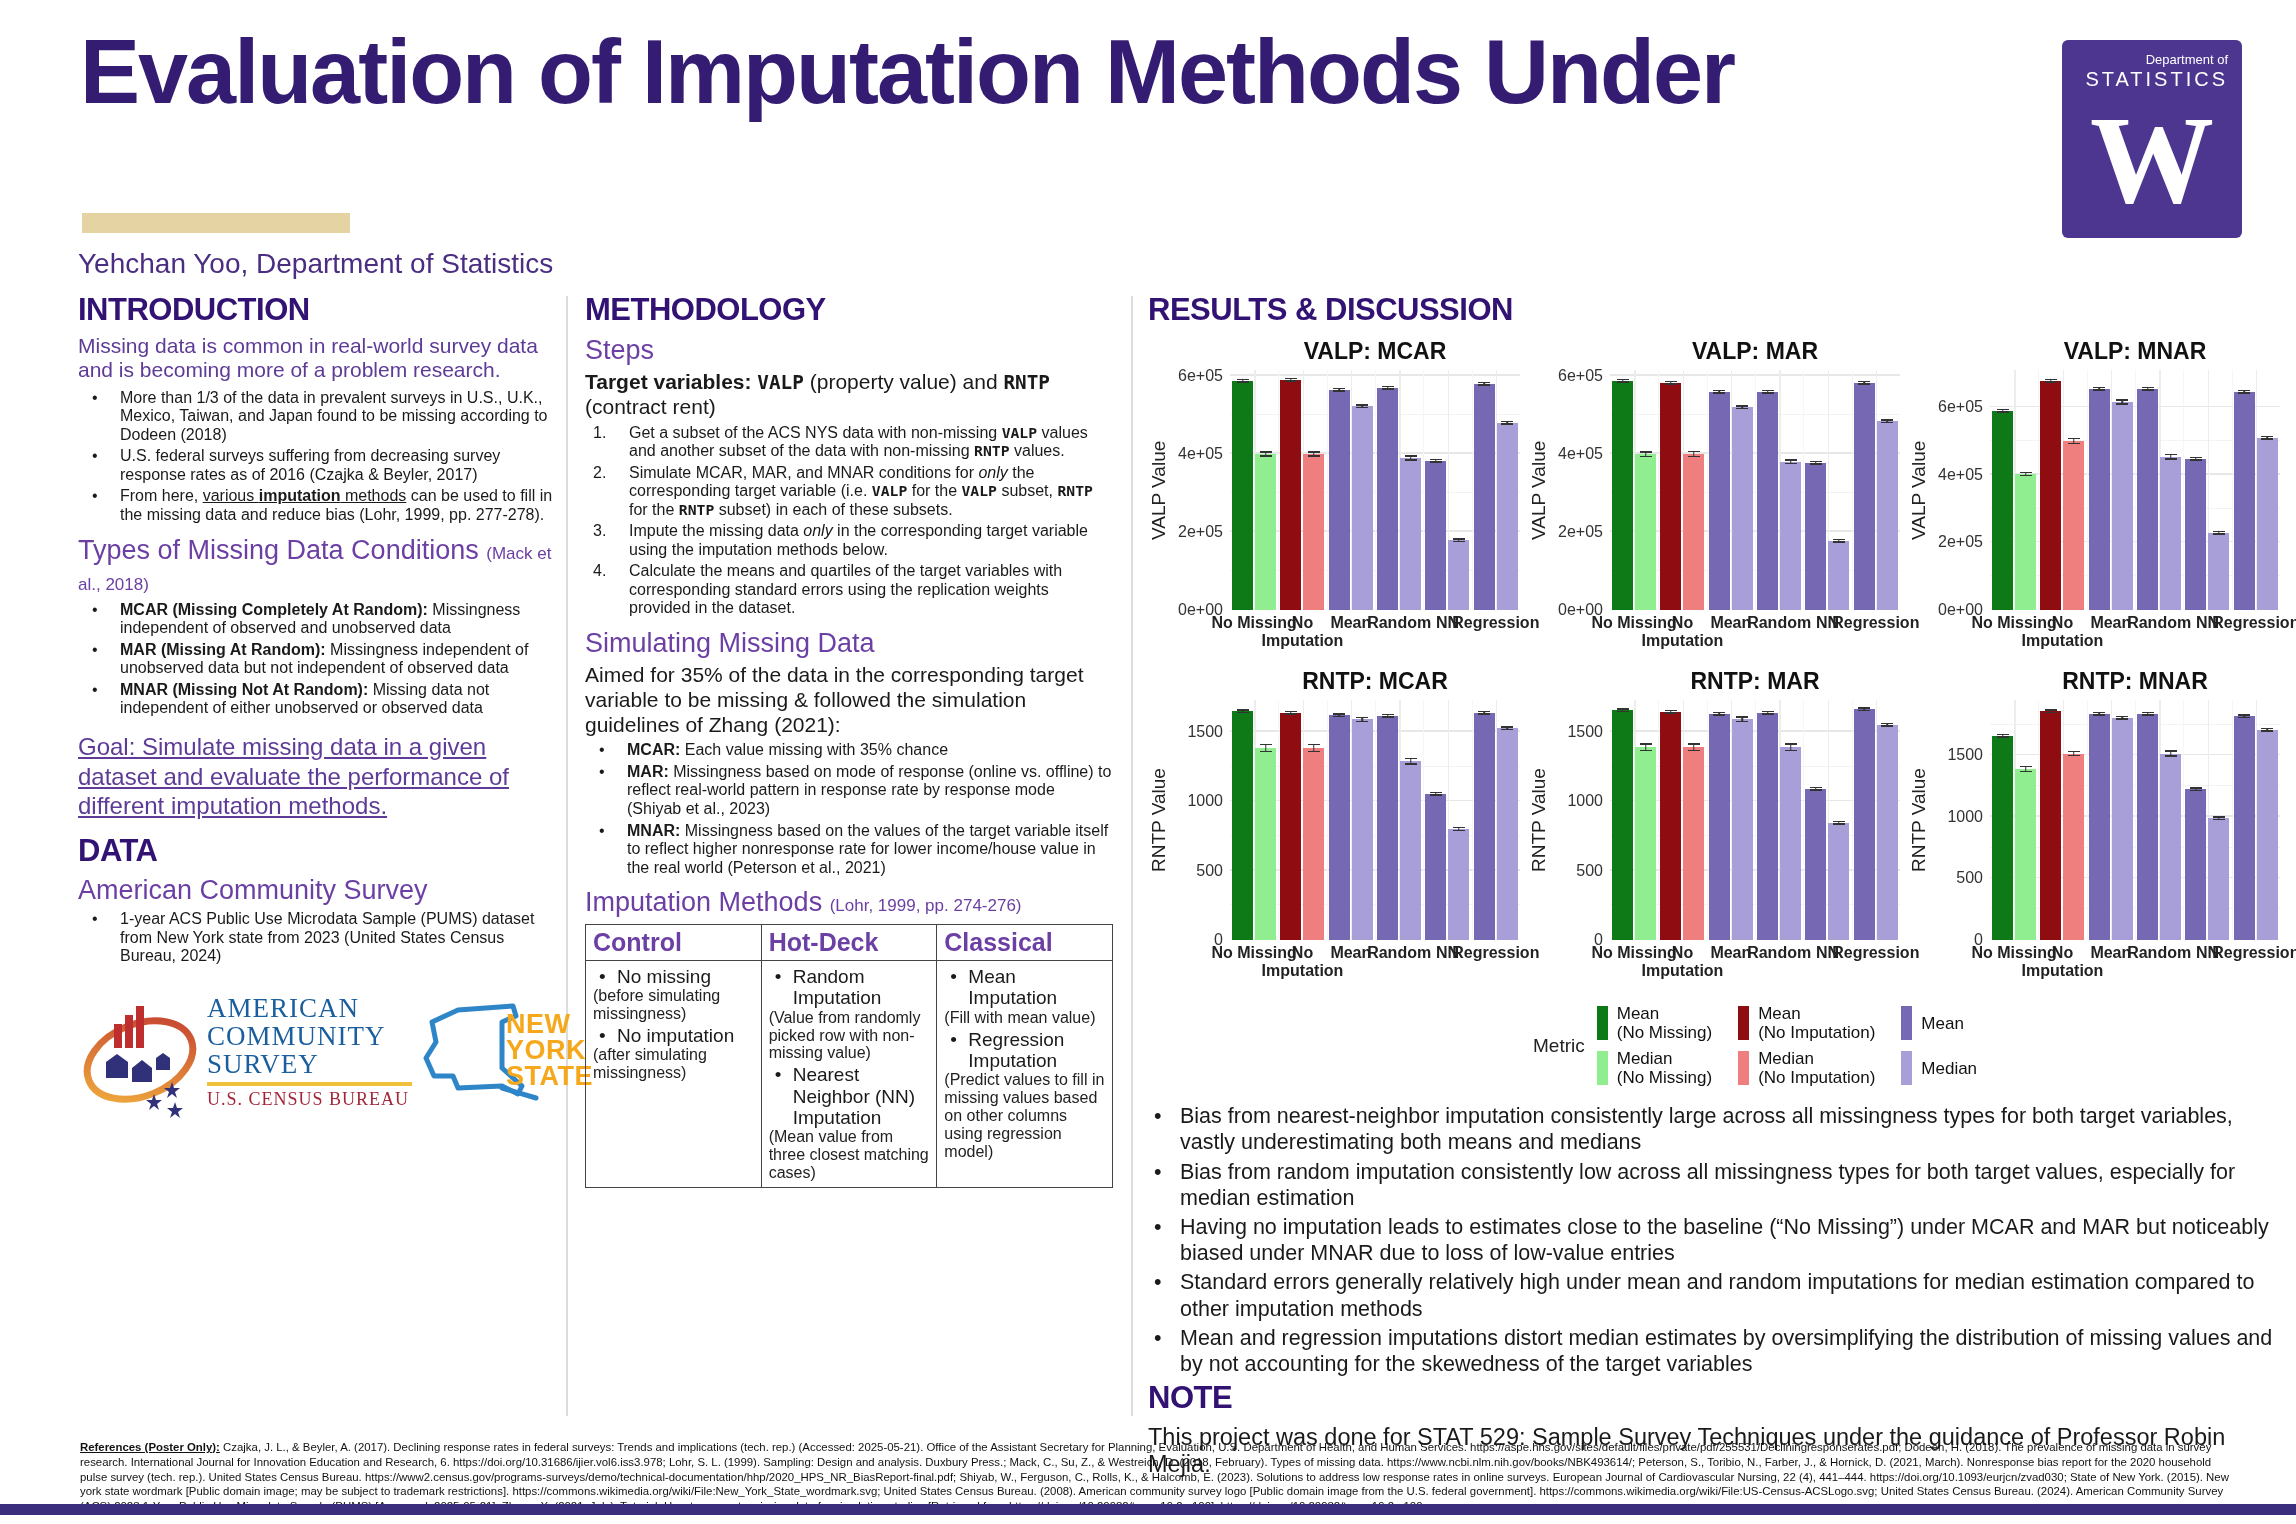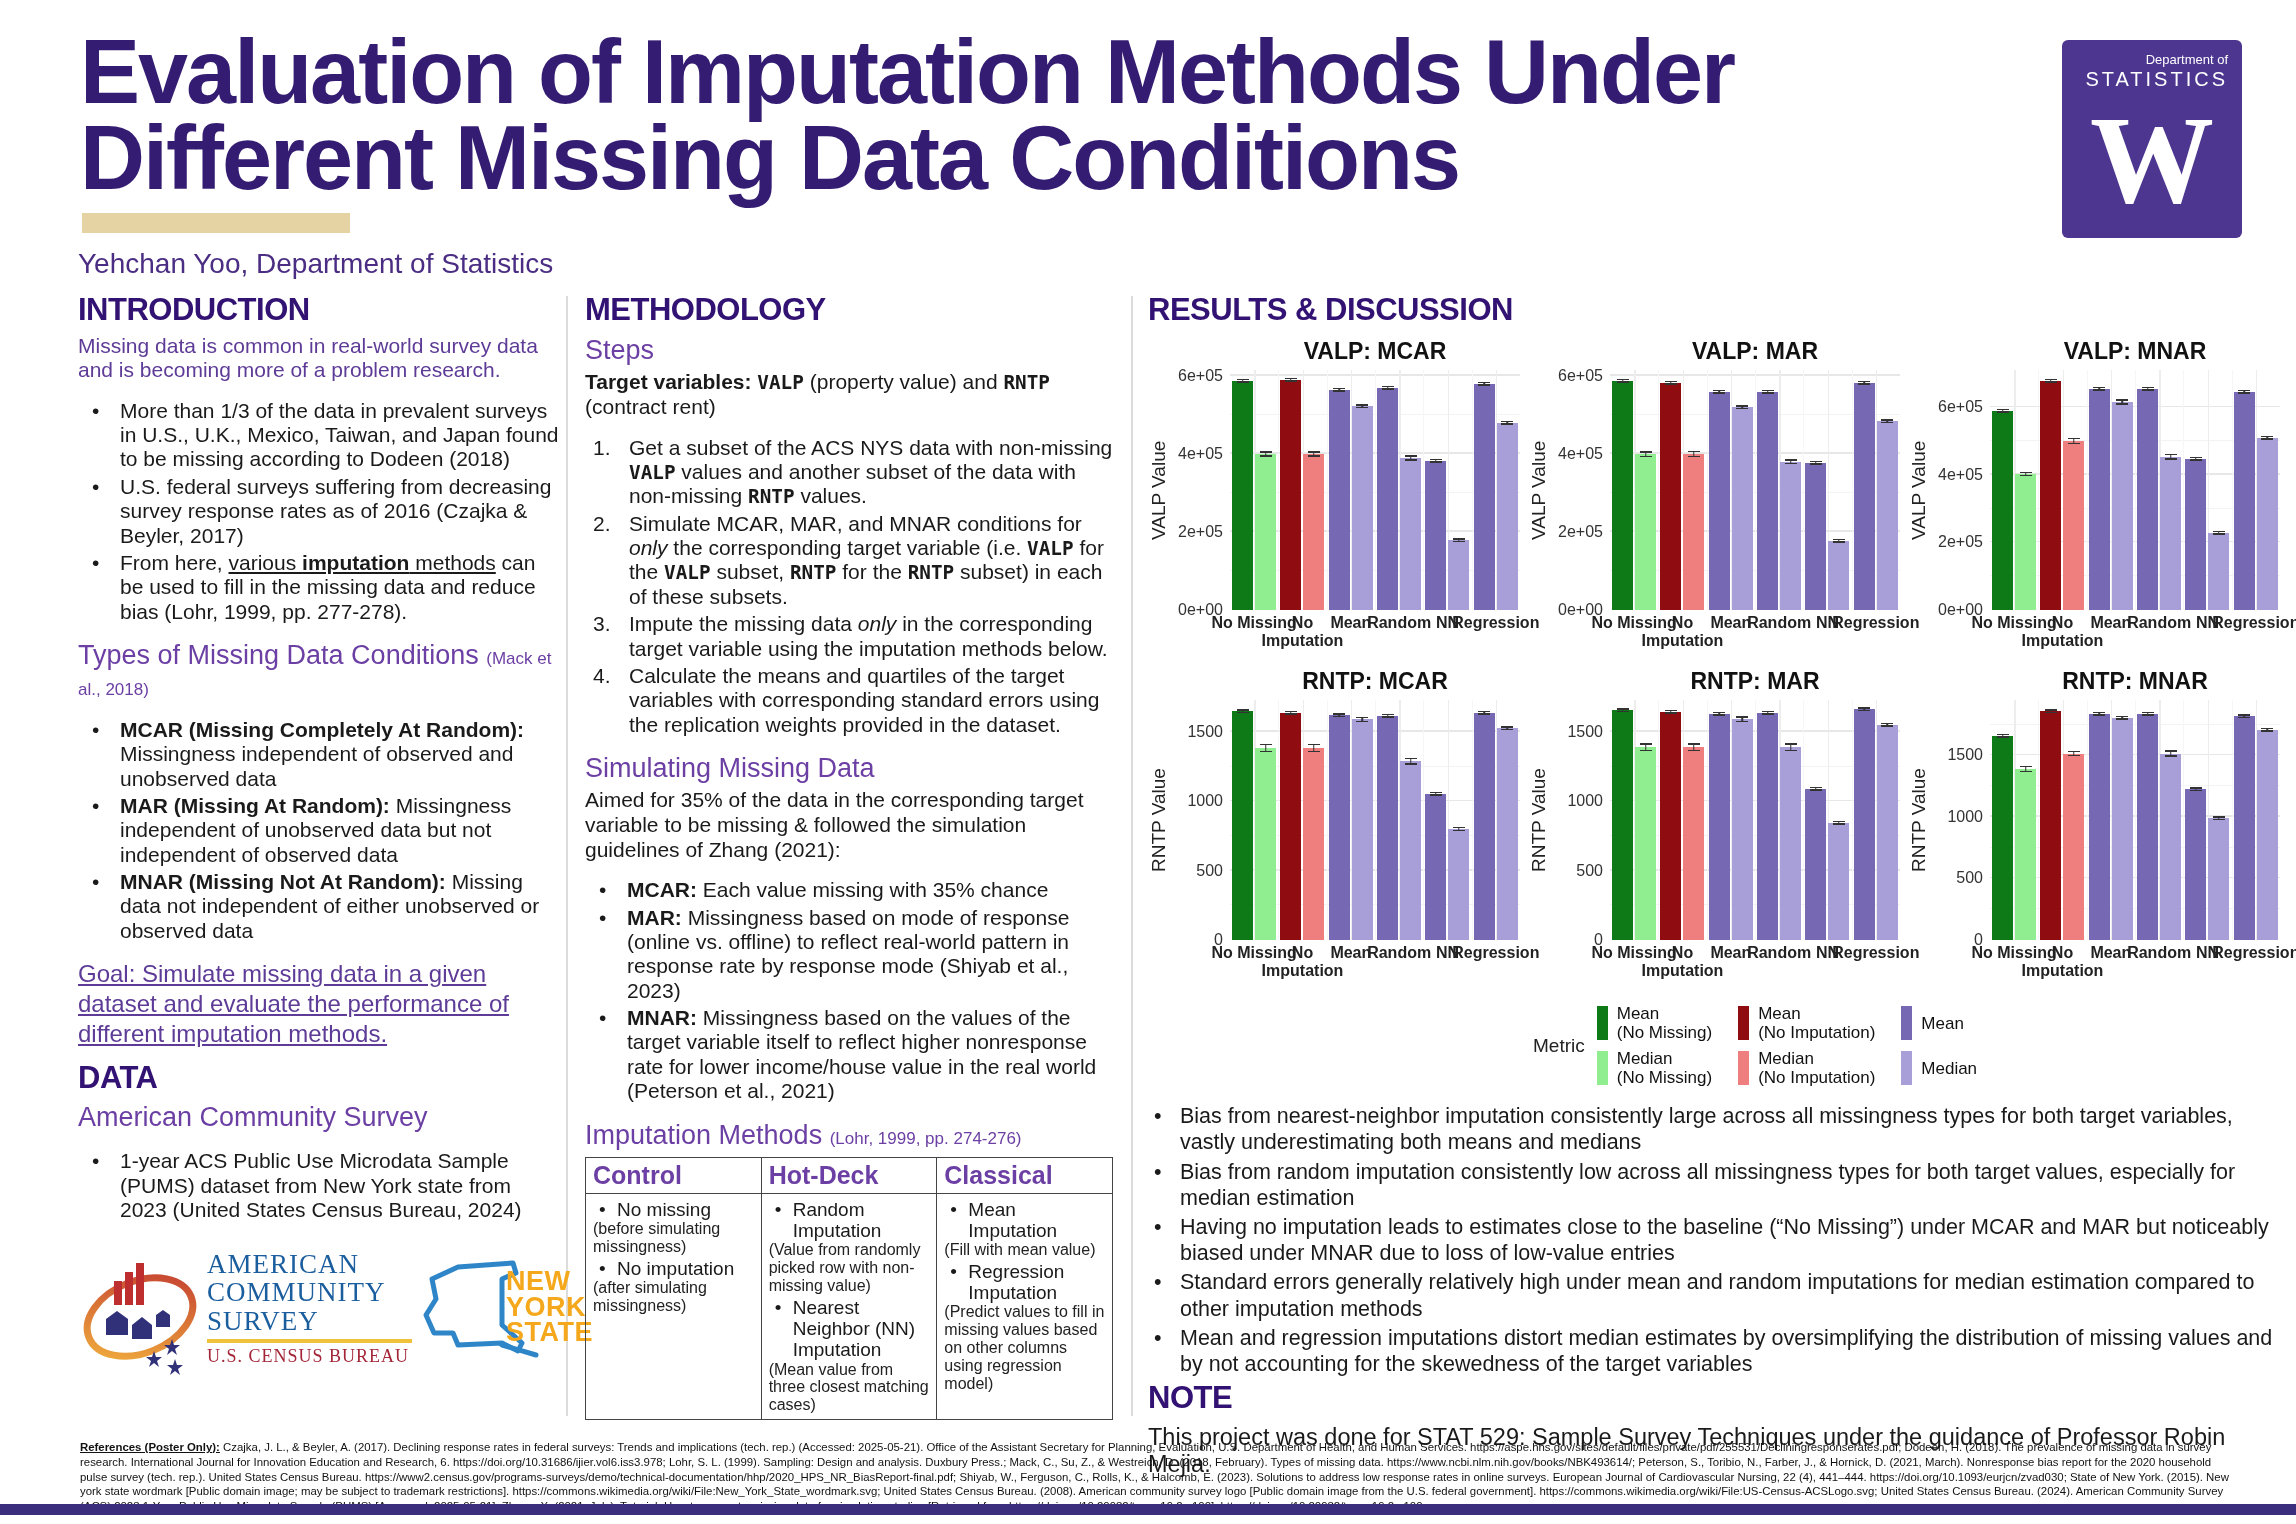--- a/index.html
+++ b/index.html
@@ -19,21 +19,21 @@
   
   .divider{position:absolute;top:296px;height:1120px;width:1.5px;background:#dcdcdc}
   .d1{left:566px}.d2{left:1131px}
   .col1{position:absolute;left:78px;top:292px;width:482px}
   .col2{position:absolute;left:585px;top:292px;width:528px}
   .col3{position:absolute;left:1148px;top:292px;width:1142px}
   h2.sec{font-size:31px;font-weight:800;letter-spacing:-.5px;color:#321273;margin:0 0 6px}
   h3.sub{font-size:27px;font-weight:400;color:#6b3fa3;margin:10px 0 4px}
   h3.sub .cite{font-size:17px}
   p.lead{color:#5d3b97;font-size:21px;line-height:1.16;margin:2px 0 6px}
-  ul.b,ol.n{list-style:none;margin:16px 0;padding:0;font-size:21px;line-height:1.16}
+  ul.b,ol.n{list-style:none;margin:4px 0;padding:0;font-size:16px;line-height:1.16}
   ul.b li{position:relative;padding-left:42px;margin-bottom:3px}
   ul.b li::before{content:"\2022";position:absolute;left:14px}
   ol.n{counter-reset:stp}
   ol.n li{position:relative;padding-left:44px;margin-bottom:3px;counter-increment:stp}
   ol.n li::before{content:counter(stp) ".";position:absolute;left:8px}
   .goal{font-size:24px;color:#5d3b97;text-decoration:underline;line-height:1.24;margin:14px 0 12px}
   code{font-family:"DejaVu Sans Mono","Liberation Mono",monospace;font-weight:bold;font-size:.92em}
   .target{font-size:21px;line-height:1.18;margin:2px 0 4px}
   
   .logos{display:flex;align-items:center;gap:6px;margin-top:16px}
@@ -95,21 +95,20 @@
   
   .refs{position:absolute;left:80px;right:56px;top:1440px;font-size:11.4px;line-height:1.3;color:#111}
   .refs .rl{font-weight:bold;text-decoration:underline}
   .bottom-bar{position:absolute;left:0;top:1504px;width:100%;height:11px;background:#3b2e7d}
 </style>
 </head>
 <body>
 
 <h1 class="title">
   <span>Evaluation of Imputation Methods Under</span><br>
-  <span>Different Missing Data Conditions</span>
 </h1>
 <div class="tan-bar"></div>
 <div class="author">Yehchan Yoo, Department of Statistics</div>
 <div class="uw-logo">
   <div class="dept">Department of</div>
   <div class="dname">STATISTICS</div>
   <div class="w">W</div>
 </div>
 
 <div class="divider d1"></div>

